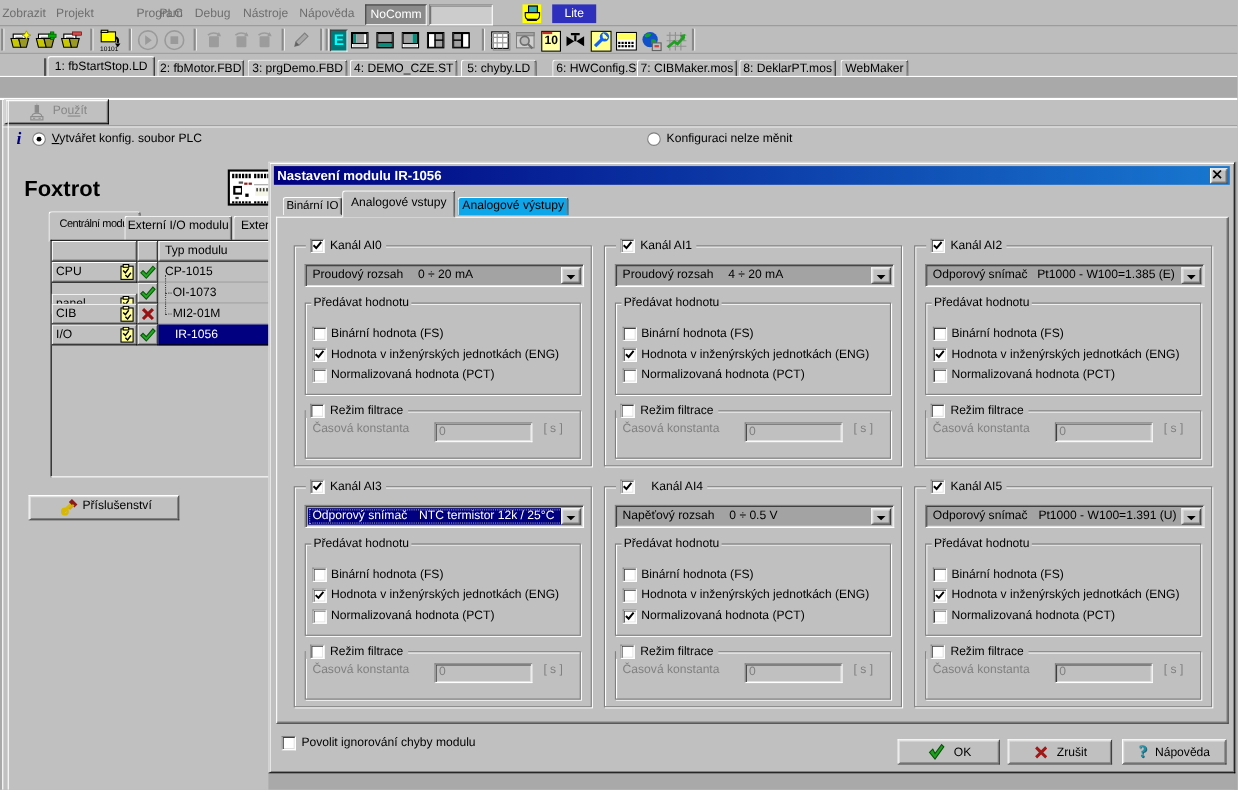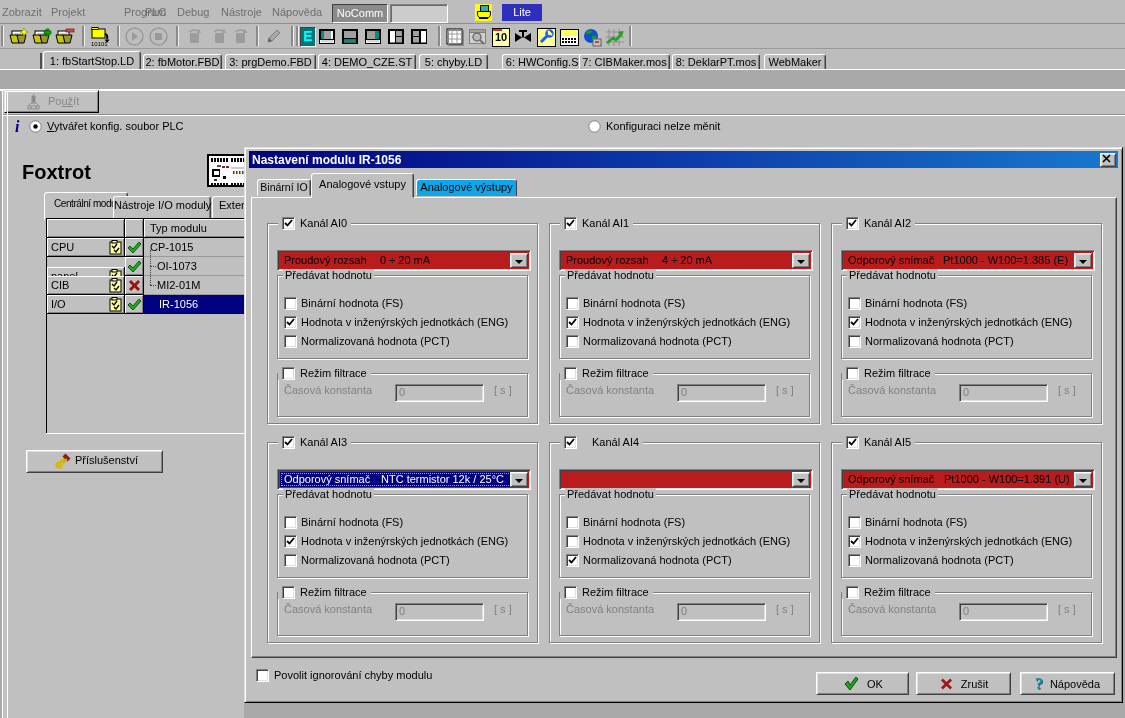--- a/index.html
+++ b/index.html
@@ -4,22 +4,22 @@
 body{width:1125px;height:718px;overflow:hidden;position:relative;
  font-family:"Liberation Sans",sans-serif;font-size:11px;color:#000;background:#bdbdbd;}
 .abs{position:absolute;}
 .raised{background:#c0c0c0;border:1px solid;border-color:#ffffff #404040 #404040 #ffffff;
  box-shadow:inset 1px 1px 0 #dfdfdf, inset -1px -1px 0 #808080;}
 .etched{border:1px solid #808080;box-shadow:1px 1px 0 #ffffff, inset 1px 1px 0 #ffffff;}
 .cb{width:11px;height:11px;background:#fff;border:1px solid;border-color:#808080 #fff #fff #808080;
  box-shadow:inset 1px 1px 0 #404040, inset -1px -1px 0 #dfdfdf;}
 .lbl{white-space:nowrap;line-height:13px;height:13px;}
 .grey{color:#808080;}
-.combo{background:#b91c1c;border:1px solid;border-color:#808080 #ffffff #ffffff #808080;
- box-shadow:inset 1px 1px 0 #404040, inset -1px -1px 0 #dfdfdf;margin-top:10px;}
+.combo{background:#a3a3a3;border:1px solid;border-color:#808080 #ffffff #ffffff #808080;
+ box-shadow:inset 1px 1px 0 #404040, inset -1px -1px 0 #dfdfdf;}
 .combobtn{position:absolute;right:2px;top:2px;bottom:2px;width:16px;background:#c0c0c0;
  border:1px solid;border-color:#ffffff #404040 #404040 #ffffff;
  box-shadow:inset 1px 1px 0 #dfdfdf, inset -1px -1px 0 #808080;}
 .arrow{position:absolute;left:4px;top:6px;width:0;height:0;border:4px solid transparent;border-top:4px solid #000;}
 .tab{position:absolute;background:#bdbdbd;border:1px solid;border-color:#ffffff #404040 transparent #ffffff;
  border-radius:3px 3px 0 0;box-shadow:inset -1px 0 0 #808080;}
 .tabtxt{position:absolute;left:0;right:0;text-align:center;white-space:nowrap;}
 .vsep{position:absolute;top:3px;width:2px;height:20px;background:#8a8a8a;box-shadow:1px 0 0 #f0f0f0;}
 .navy{background:#000080;color:#fff;}
 svg{display:block;}
@@ -322,21 +322,21 @@
         <rect x="27" y="15" width="1.5" height="3"></rect>
         <rect x="30" y="15" width="1.5" height="3"></rect>
         <rect x="33" y="15" width="1.5" height="3"></rect>
       </g>
     </svg>
   </div>
 <div class="tab" style="left:44px;top:192px;width:66px;height:26px;background:#c0c0c0;padding-left:16px;">
     <div class="tabtxt lbl" style="top:4px;font-size:10px;letter-spacing:-0.45px;">Centrální modul</div>
   </div>
 <div class="tab" style="left:113px;top:196px;width:96px;height:21px;background:#c0c0c0;">
-    <div class="tabtxt lbl" style="top:2px;">Nástroje I/O moduly</div>
+    <div class="tabtxt lbl" style="top:2px;">Externí I/O modulu</div>
   </div>
 <div class="tab" style="left:212px;top:196px;width:60px;height:21px;background:#c0c0c0;">
     <div class="tabtxt lbl" style="top:2px;text-align:left;left:6px;">Externí</div>
   </div>
 <div class="abs" style="left:46px;top:218px;width:200px;height:215px;background:#c0c0c0;border-left:1px solid #000;border-top:1px solid #000;box-shadow:0 1px 0 #ffffff inset;"></div>
 <div class="abs" style="left:47px;top:219px;width:77px;height:18px;background:#c0c0c0;border-right:1px solid #000;border-bottom:1px solid #000;box-shadow:inset 1px 1px 0 #ffffff, inset -1px -1px 0 #808080;"></div>
 <div class="abs" style="left:125px;top:219px;width:18px;height:18px;background:#c0c0c0;border-right:1px solid #000;border-bottom:1px solid #000;box-shadow:inset 1px 1px 0 #ffffff, inset -1px -1px 0 #808080;"></div>
 <div class="abs" style="left:144px;top:219px;width:101px;height:18px;background:#c0c0c0;border-right:1px solid #000;border-bottom:1px solid #000;box-shadow:inset 1px 1px 0 #ffffff, inset -1px -1px 0 #808080;">
     <div class="abs lbl" style="left:4px;top:3px;"><span style="position:relative;left:2px;">Typ modulu</span></div>
   </div>
@@ -611,20 +611,24 @@
 <div class="abs etched" style="left:304px;top:294px;width:269px;height:199px;"></div>
     <div class="abs" style="left:315px;top:287px;height:14px;background:#c0c0c0;padding:0 4px;display:flex;align-items:center;gap:15px;">
       <div class="cb" style="position:relative;">
         <svg class="abs" style="left:1px;top:1px;" width="9" height="9">
           <path d="M1 4 L3.5 6.5 L8 1" fill="none" stroke="#000" stroke-width="1.8"></path>
         </svg>
       </div>
       <span class="lbl">Kanál AI4</span>
     </div>
     <div class="abs combo" style="left:314px;top:311px;width:252px;height:19px;">
+<div class="abs" style="left:2px;top:2px;right:18px;bottom:2px;">
+        <span class="abs lbl" style="left:4px;top:1px;">Napěťový rozsah</span>
+        <span class="abs lbl" style="left:101px;top:1px;">0 ÷ 0.5 V</span>
+      </div>
 <div class="combobtn">
         <div class="arrow"></div>
       </div>
     </div>
     <div class="abs etched" style="left:314px;top:346px;width:249px;height:82px;"></div>
     <div class="abs lbl" style="left:320px;top:340px;background:#c0c0c0;padding:0 2px;">Předávat hodnotu</div>
     <div class="abs cb" style="left:321px;top:368px;"></div>
     <div class="abs lbl" style="left:338px;top:368px;">Binární hodnota (FS)</div>
     <div class="abs cb" style="left:321px;top:387px;"></div>
     <div class="abs lbl" style="left:338px;top:387px;">Hodnota v inženýrských jednotkách (ENG)</div>

